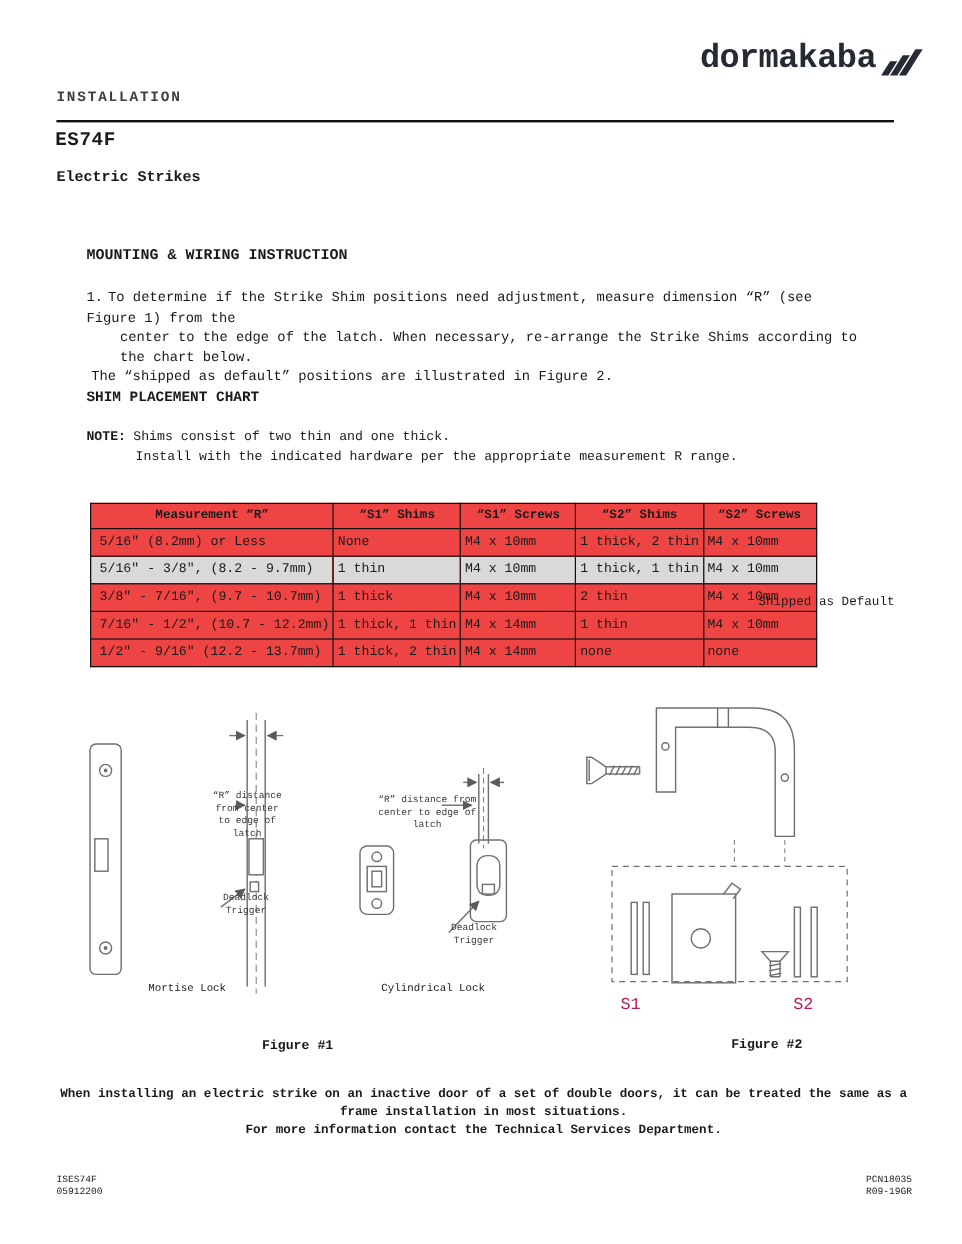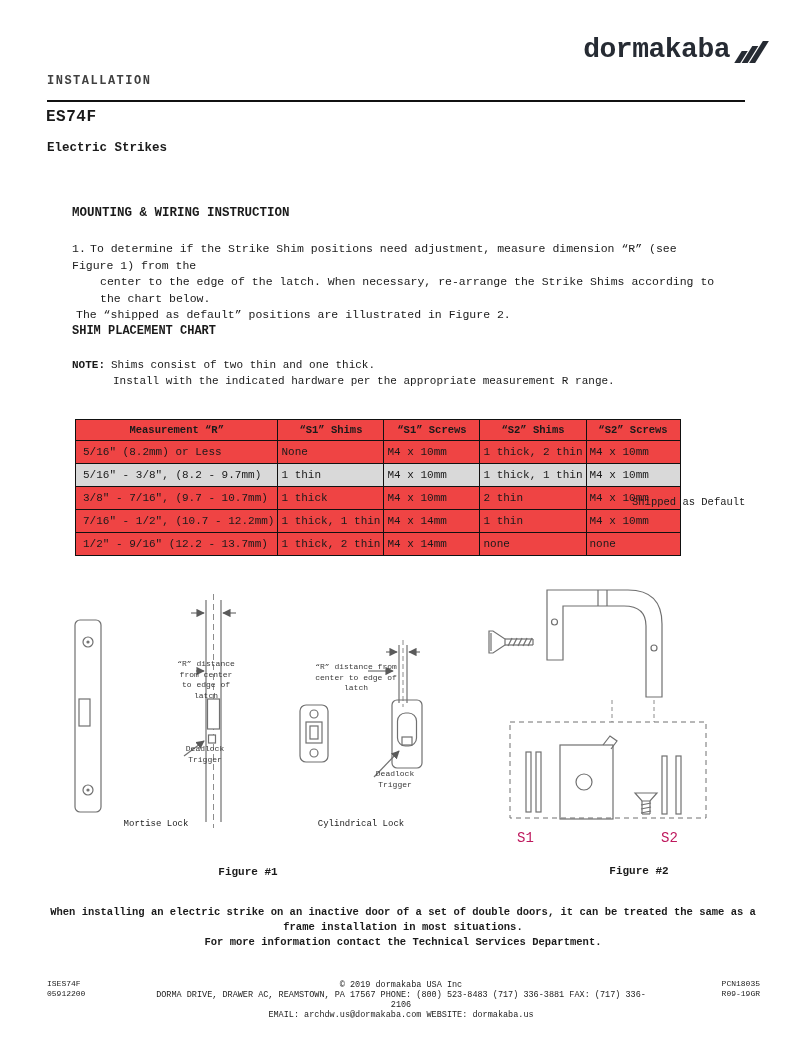--- a/index.html
+++ b/index.html
@@ -251,23 +251,18 @@
 
   <div class="notice">
     <div>When installing an electric strike on an inactive door of a set of double doors, it can be treated the same as a frame installation in most situations.</div>
     <div>For more information contact the Technical Services Department.</div>
   </div>
 
   <div class="footer-left">
     <div>ISES74F</div>
     <div>05912200</div>
   </div>
-  <div class="footer-center">
-    <div>© 2019 dormakaba USA Inc</div>
-    <div>DORMA DRIVE, DRAWER AC, REAMSTOWN, PA 17567  PHONE: (800) 523-8483 (717) 336-3881  FAX: (717) 336-2106</div>
-    <div>EMAIL: archdw.us@dormakaba.com  WEBSITE: dormakaba.us</div>
-  </div>
   <div class="footer-right">
     <div>PCN18035</div>
     <div>R09-19GR</div>
   </div>
 
 </div>
 
 </body></html>

